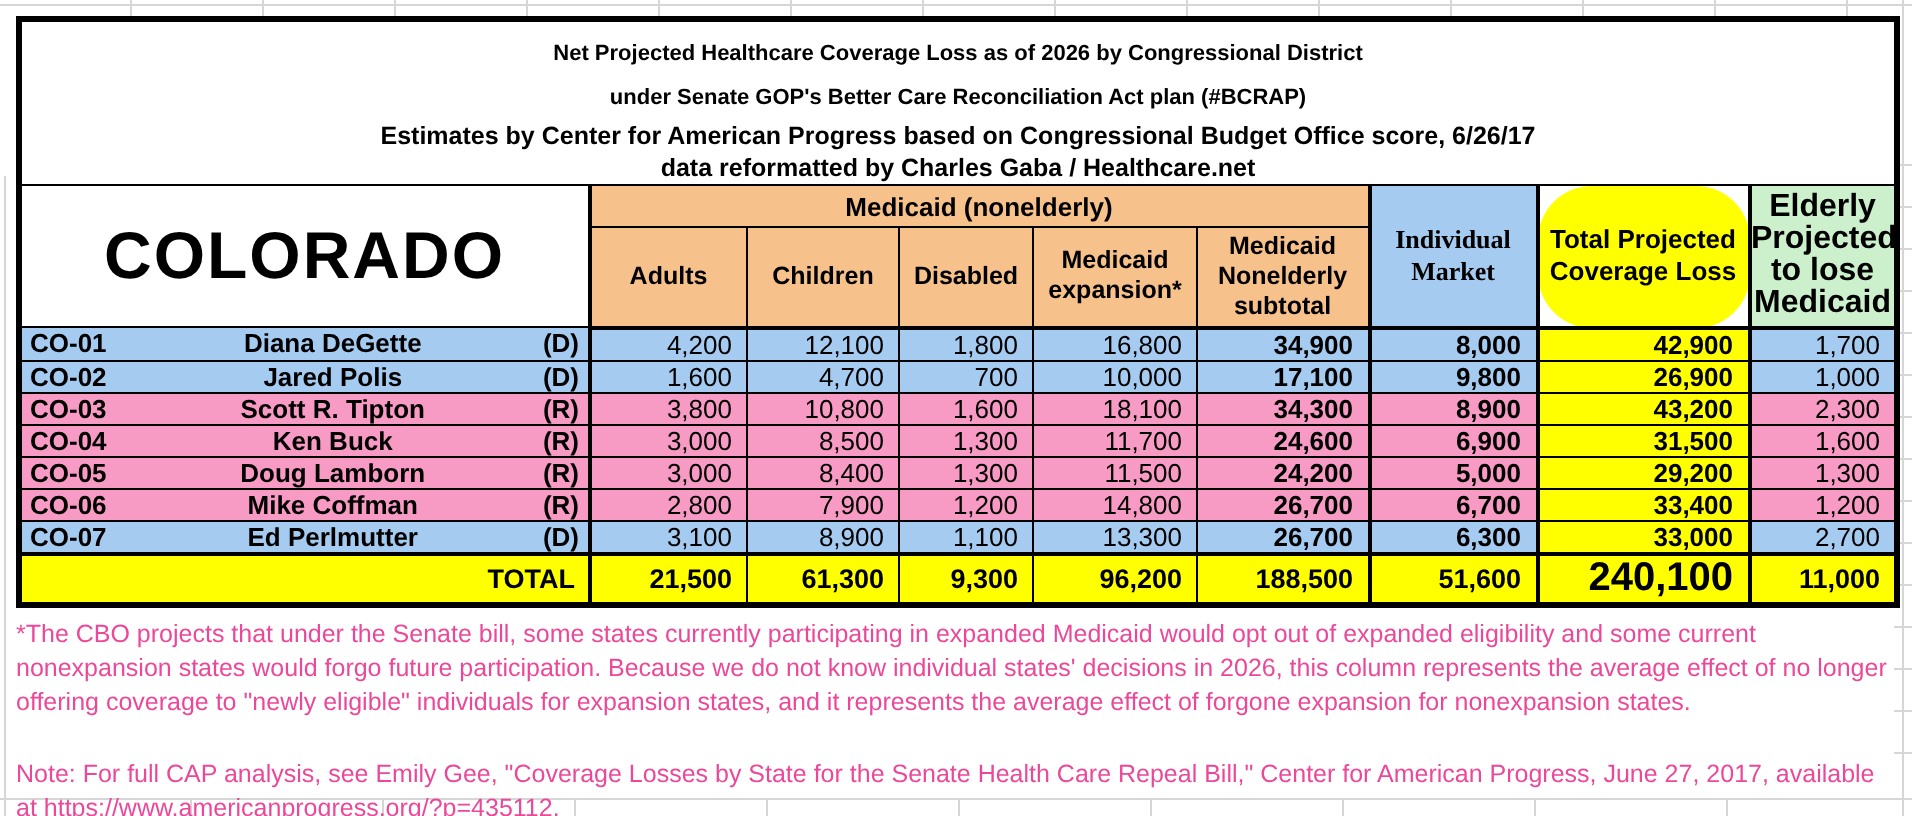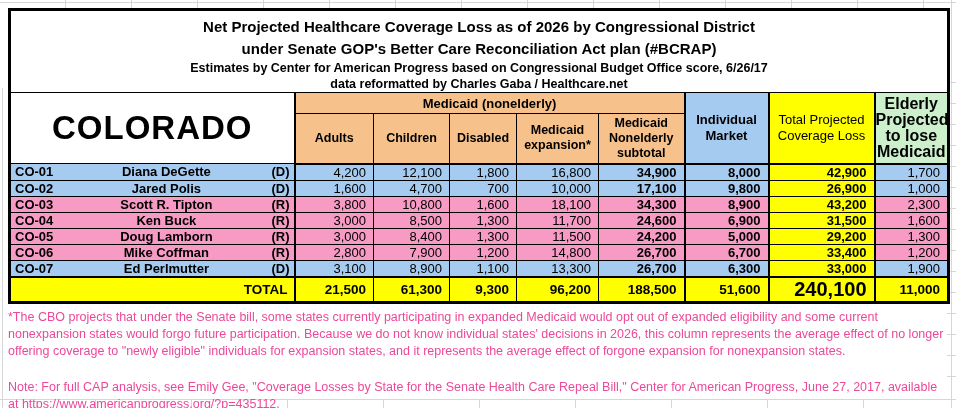--- a/index.html
+++ b/index.html
@@ -32,33 +32,33 @@
   }
   table.coverage td {
     border: 1px solid #000;
     overflow: hidden;
   }
   table.coverage { border: 3px solid #000; }
 
   
   td.title-cell { height: 74px; text-align: center; vertical-align: top;
                   padding-top: 5px; border-bottom: 3px solid #000; background: #fff; }
-  .title-main { font-size: 15px; font-weight: bold; line-height: 22px; }
+  .title-main { font-size: 11px; font-weight: bold; line-height: 22px; }
   .title-sub  { font-size: 12.5px; font-weight: bold; line-height: 16px; }
 
   
   td.state-cell { background: #fff; text-align: center; vertical-align: middle;
                   font-size: 33px; font-weight: bold; letter-spacing: 1px; }
   td.band-cell  { height: 21px; background: var(--peach); text-align: center;
                   font-size: 13px; font-weight: bold; vertical-align: middle; }
   tr.subhead td { height: 50px; text-align: center; vertical-align: middle;
                   font-size: 12.5px; font-weight: bold; line-height: 15px;
                   border-bottom: 2px solid #000; padding: 1px; }
   td.peach  { background: var(--peach); }
-  td.blue   { background: var(--blue); }
+  td.blue   { background: var(--blue); font-family: Liberation Serif, serif; }
   td.yellow { background: var(--yellow); }
   td.green  { background: var(--green); }
 
   
   tr.data td { height: 15px; font-size: 13px; vertical-align: middle; }
   tr.row-d td { background: var(--blue); }
   tr.row-r td { background: var(--pink); }
   td.name-cell { font-weight: bold; padding: 0 4px; }
   .name-wrap { display: flex; justify-content: space-between; align-items: center; }
   .district { margin-right: 8px; text-align: right; }
@@ -120,21 +120,21 @@
       <div class="title-main">under Senate GOP's Better Care Reconciliation Act plan (#BCRAP)</div>
       <div class="title-sub">Estimates by Center for American Progress based on Congressional Budget Office score, 6/26/17</div>
       <div class="title-sub">data reformatted by Charles Gaba / Healthcare.net</div>
     </td>
   </tr>
 
   <tr>
     <td class="state-cell" rowspan="2">COLORADO</td>
     <td class="band-cell thickL" colspan="5">Medicaid (nonelderly)</td>
     <td class="blue thickL" rowspan="2" style="text-align:center;vertical-align:middle;font-size:13px;font-weight:bold;line-height:16px;border-bottom:2px solid #000;">Individual Market</td>
-    <td class="yellow thickL" rowspan="2" style="text-align:center;vertical-align:middle;font-size:13px;font-weight:normal;line-height:16px;border-bottom:2px solid #000;">Total Projected Coverage Loss</td>
+    <td class="yellow thickL" rowspan="2" style="text-align:center;vertical-align:middle;font-size:13px;font-weight:bold;line-height:16px;border-bottom:2px solid #000;border-radius:27px;">Total Projected Coverage Loss</td>
     <td class="green thickL" rowspan="2" style="text-align:center;vertical-align:middle;font-size:16px;font-weight:bold;line-height:16px;border-bottom:2px solid #000;">Elderly Projected to lose Medicaid</td>
   </tr>
 
   <tr class="subhead">
     <td class="peach thickL">Adults</td>
     <td class="peach">Children</td>
     <td class="peach">Disabled</td>
     <td class="peach">Medicaid expansion*</td>
     <td class="peach">Medicaid Nonelderly subtotal</td>
   </tr>
@@ -255,21 +255,21 @@
             <span>(D)</span>
           </span>
         </td>
     <td class="num thickL">3,100</td>
     <td class="num">8,900</td>
     <td class="num">1,100</td>
     <td class="num">13,300</td>
     <td class="num bold">26,700</td>
     <td class="num bold thickL">6,300</td>
     <td class="num total-col thickL">33,000</td>
-    <td class="num thickL">1,900</td>
+    <td class="num thickL">2,700</td>
   </tr>
 
   <tr class="total-row">
     <td class="total-label">TOTAL</td>
     <td class="num thickL">21,500</td>
     <td class="num">61,300</td>
     <td class="num">9,300</td>
     <td class="num">96,200</td>
     <td class="num">188,500</td>
     <td class="num thickL">51,600</td>

